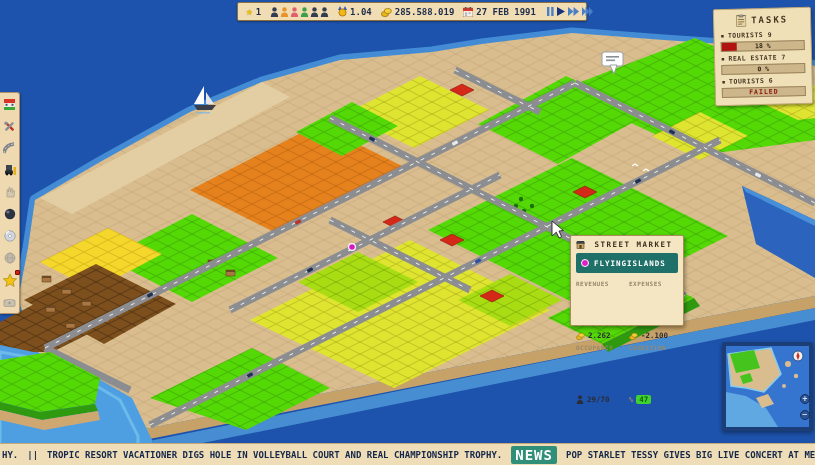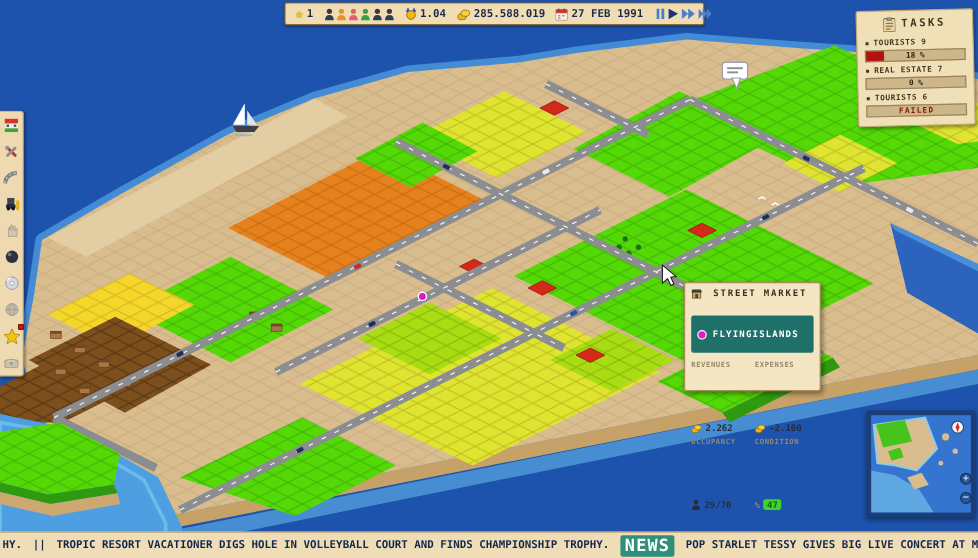--- a/index.html
+++ b/index.html
@@ -39,23 +39,23 @@
   .task-fill { position:absolute; left:0; top:0; bottom:0; background:#b01410; }
   .task-pct { position:absolute; inset:0; text-align:center; font-size:6.5px; font-weight:bold; line-height:9px; color:#2e2416; }
   .task-pct.failed { color:#8a1408; letter-spacing:1px; }
 
   
   .bpanel {
     position:absolute; left:570px; top:235px; width:114px; height:91px;
     background:#f4e6c2; border:1px solid #a88d5c; border-radius:2px;
     box-shadow:1px 2px 4px rgba(0,0,0,.4); padding:4px 5px; color:#2c2c34;
   }
-  .bp-head { display:flex; align-items:center; gap:4px; margin-bottom:14px; }
+  .bp-head { display:flex; align-items:center; gap:4px; margin-bottom:4px; }
   .bp-title { flex:1; text-align:center; font-size:7.5px; font-weight:bold; letter-spacing:1.5px; color:#3a2f20; }
-  .bp-banner { display:flex; align-items:center; gap:5px; background:#20706a; border-radius:2px; height:31px; padding:0 5px; margin-bottom:5px; }
+  .bp-banner { display:flex; align-items:center; gap:5px; background:#20706a; border-radius:2px; height:20px; padding:0 5px; margin-bottom:5px; }
   .bp-dot { width:8px; height:8px; border-radius:50%; background:#e01cc8; border:1.5px solid #fff; }
   .bp-company { font-size:7.5px; font-weight:bold; letter-spacing:1px; color:#fff; }
   .bp-grid { display:grid; grid-template-columns:1fr 1fr; row-gap:2px; column-gap:4px; }
   .bp-label { font-size:6px; font-weight:bold; letter-spacing:.5px; color:#97876b; margin-top:2px; }
   .bp-val { font-size:7.5px; font-weight:bold; display:flex; align-items:center; gap:3px;margin-top:42px; }
   .cond-unit { color:#97876b; font-size:7px; }
   .cond-badge { background:#3fd32f; color:#145c0a; border-radius:2px; padding:0 3px; font-size:7.5px; font-weight:bold; }
 
   
   .toolbar {
@@ -565,18 +565,18 @@
         <polygon points="72,5.8 73.6,10 72,14.2 70.4,10" fill="#d03020"></polygon>
       </g>
     </svg>
     <div class="mm-btn" style="top:48px;"><span>+</span></div>
     <div class="mm-btn" style="top:64px;"><span>−</span></div>
   </div>
 
   <div class="ticker">
     <span>HY.</span>
     <span>||</span>
-    <span>TROPIC RESORT VACATIONER DIGS HOLE IN VOLLEYBALL COURT AND FINDS CHAMPIONSHIP TROPHY.</span>
+    <span>TROPIC RESORT VACATIONER DIGS HOLE IN VOLLEYBALL COURT AND REAL CHAMPIONSHIP TROPHY.</span>
     <span class="news-badge">NEWS</span>
     <span>POP STARLET TESSY GIVES BIG LIVE CONCERT AT MEGA C</span>
   </div>
 
 </div>
 
 </body></html>

